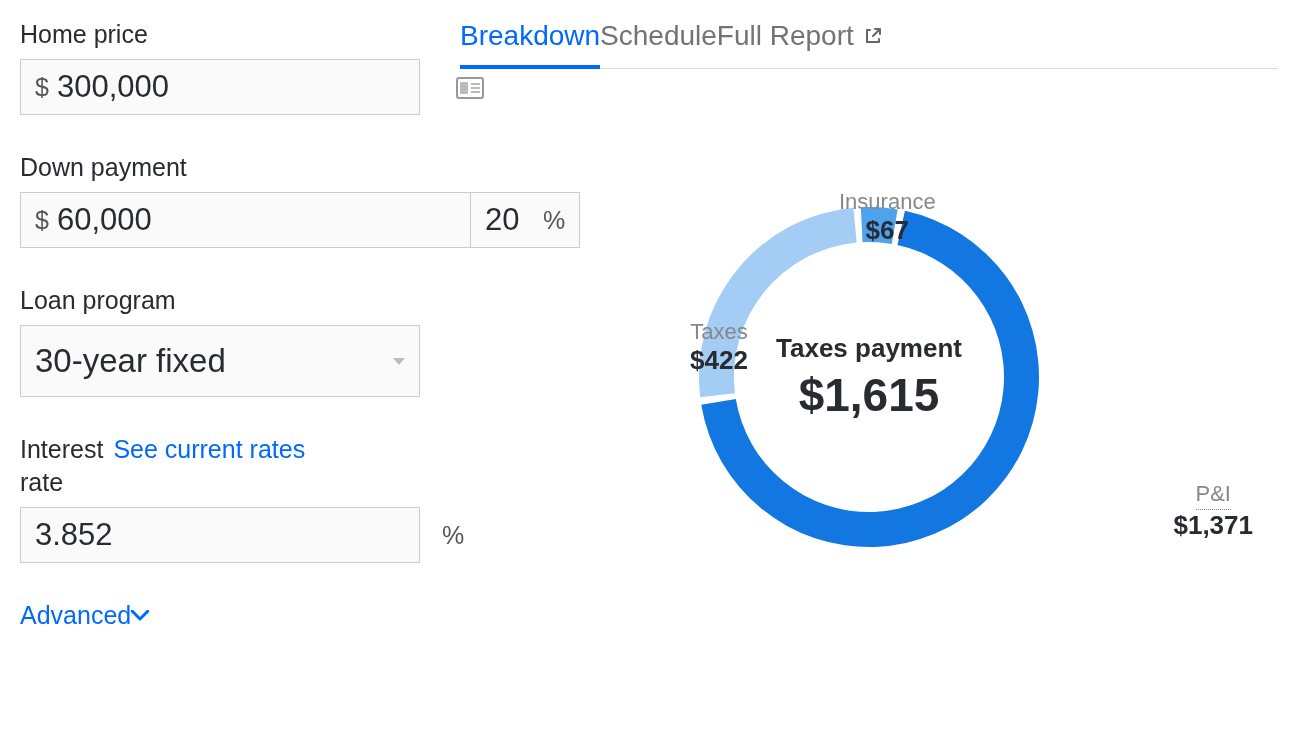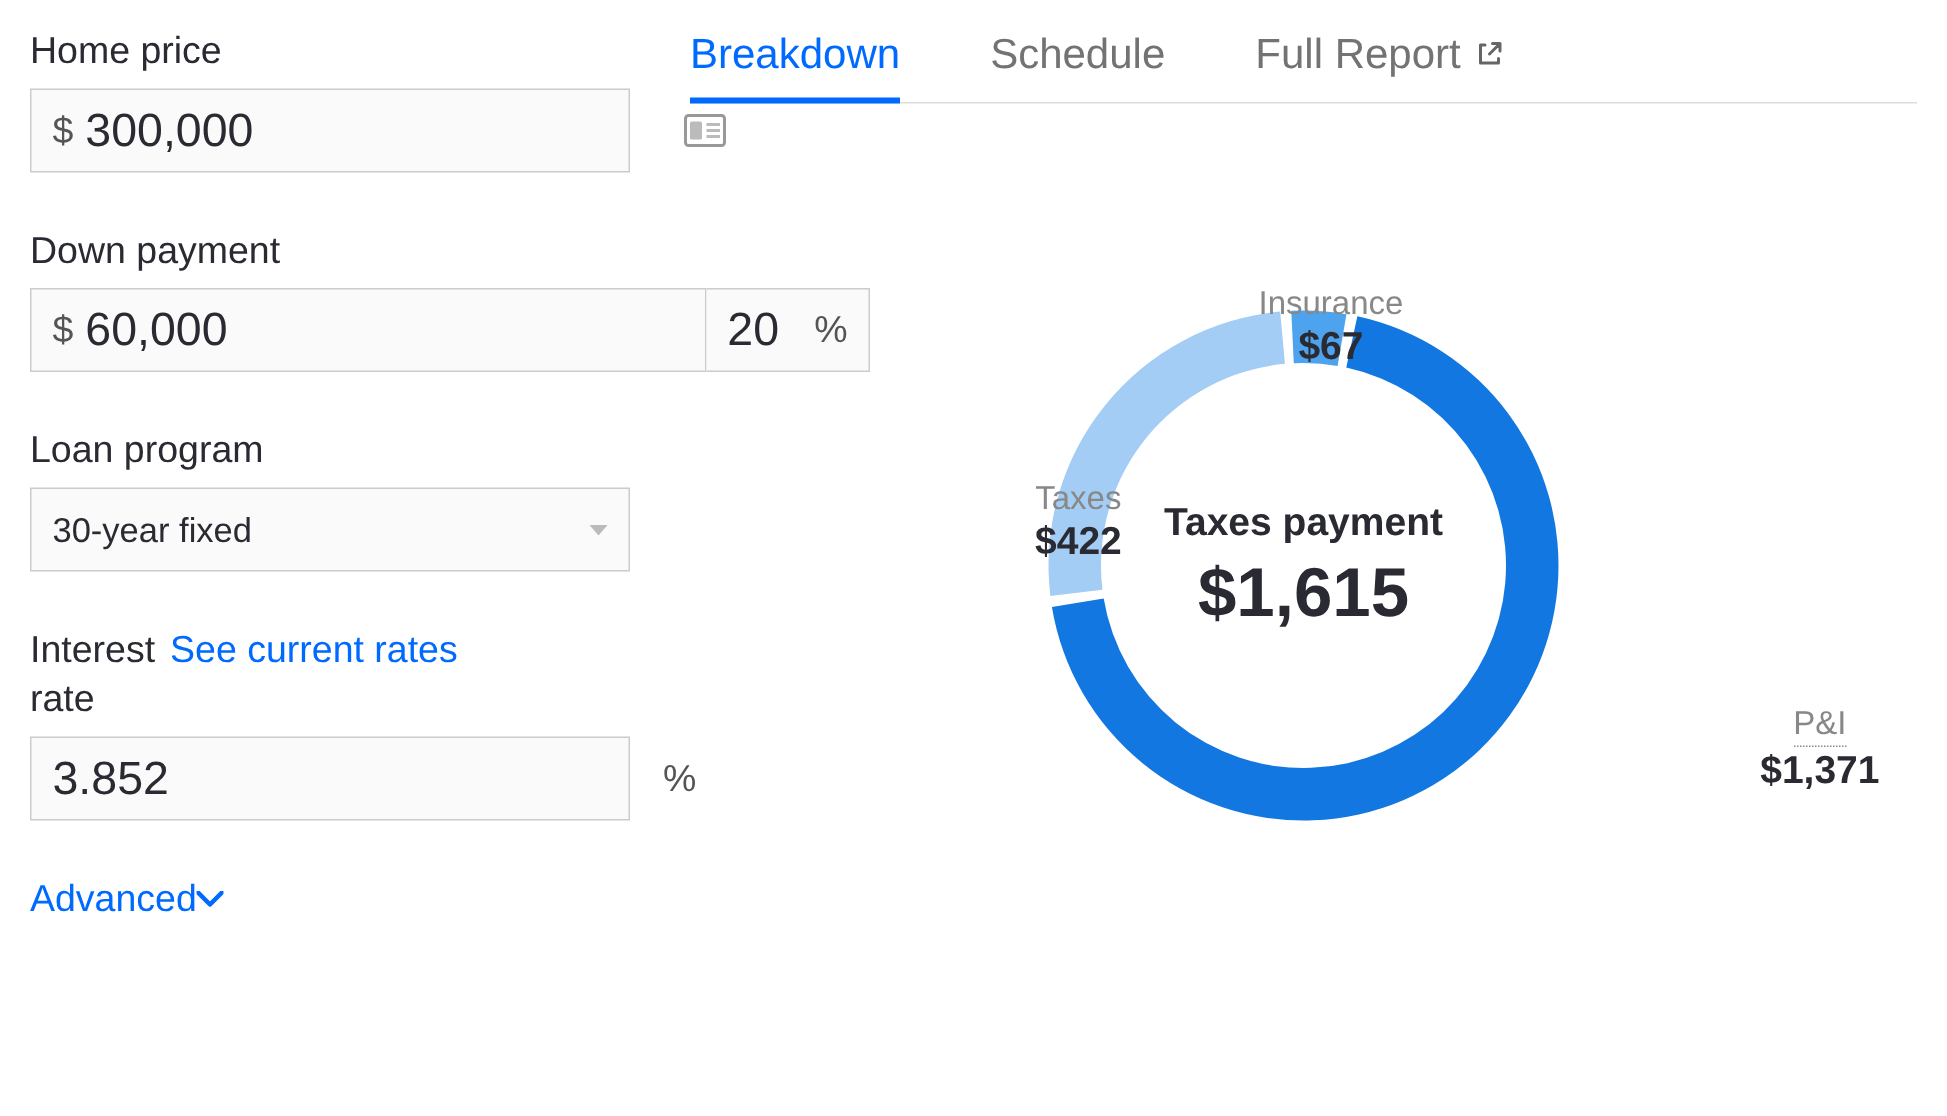--- a/index.html
+++ b/index.html
@@ -71,23 +71,23 @@
 }
 .row-inputs .input-wrap + .input-wrap {
   border-left: none;
   width: 140px;
 }
 .select-wrap {
   display: flex;
   align-items: center;
   border: 1px solid #ccc;
   background: #fafafa;
-  height: 56px;
+  height: 72px;
   padding: 0 14px;
-  font-size: 23px;
+  font-size: 33px;
   color: #2a2a33;
   justify-content: space-between;
   cursor: pointer;
 }
 .caret-down {
   width: 0; height: 0;
   border-left: 6px solid transparent;
   border-right: 6px solid transparent;
   border-top: 7px solid #bbb;
 }
@@ -112,21 +112,20 @@
   cursor: pointer;
   margin-top: 28px;
 }
 .chevron-down {
   width: 18px; height: 12px;
 }
 .chevron-down svg { display: block; }
 
 .tabs {
   display: flex;
-  gap: 60px;
   border-bottom: 1px solid #ddd;
   align-items: baseline;
 }
 .tab {
   font-size: 28px;
   color: #737373;
   padding-bottom: 16px;
   cursor: pointer;
   position: relative;
   display: flex;
@@ -180,21 +179,21 @@
   font-size: 22px;
   color: #888;
 }
 .callout .val {
   font-size: 26px;
   font-weight: 700;
   color: #2a2a33;
 }
 .callout.insurance { top: 120px; left: 50%; transform: translateX(-30px); }
 .callout.taxes { top: 250px; left: 230px; }
-.callout.pi { bottom: 100px; right: 25px; margin-top: 25px; }
+.callout.pi { bottom: 88px; right: 25px; margin-top: 25px; }
 .callout.pi .name { border-bottom: 1px dotted #888; display:inline-block; padding-bottom:2px; }
 </style>
 </head>
 <body>
 
 <div class="container">
   <div class="left-panel">
 
     <div class="field-group">
       <label class="field-label">Home price</label>

